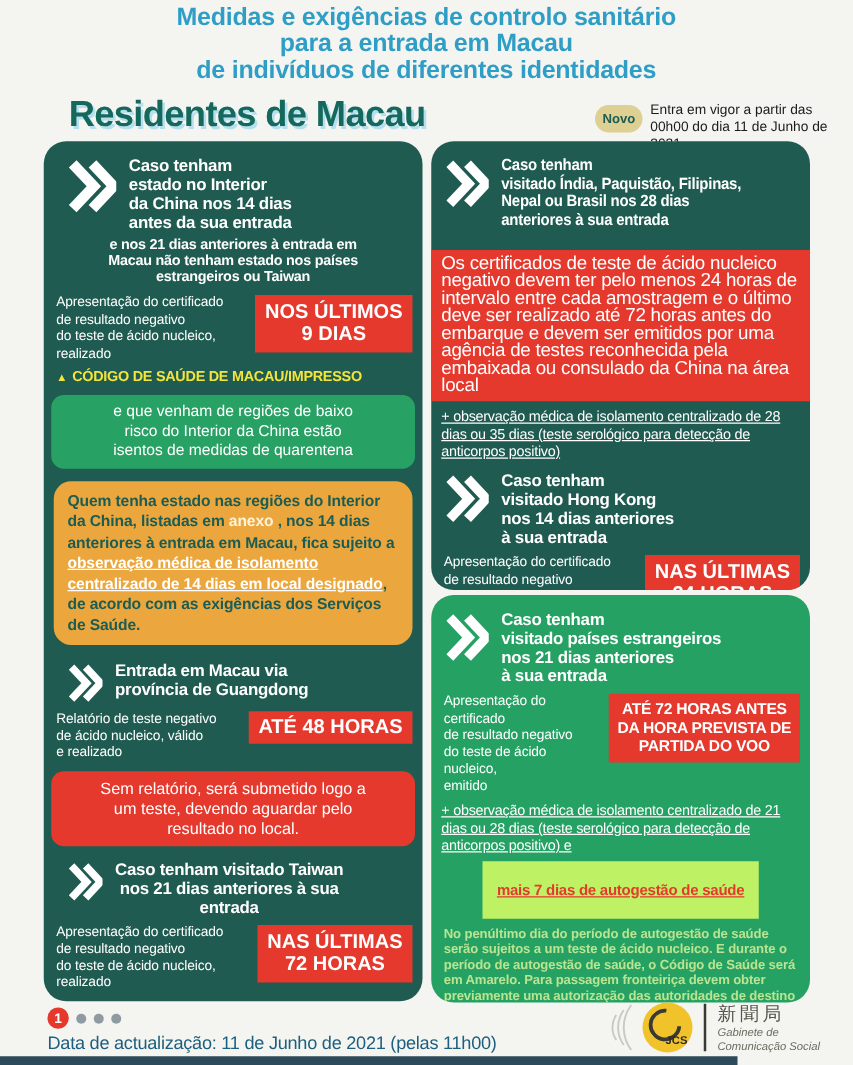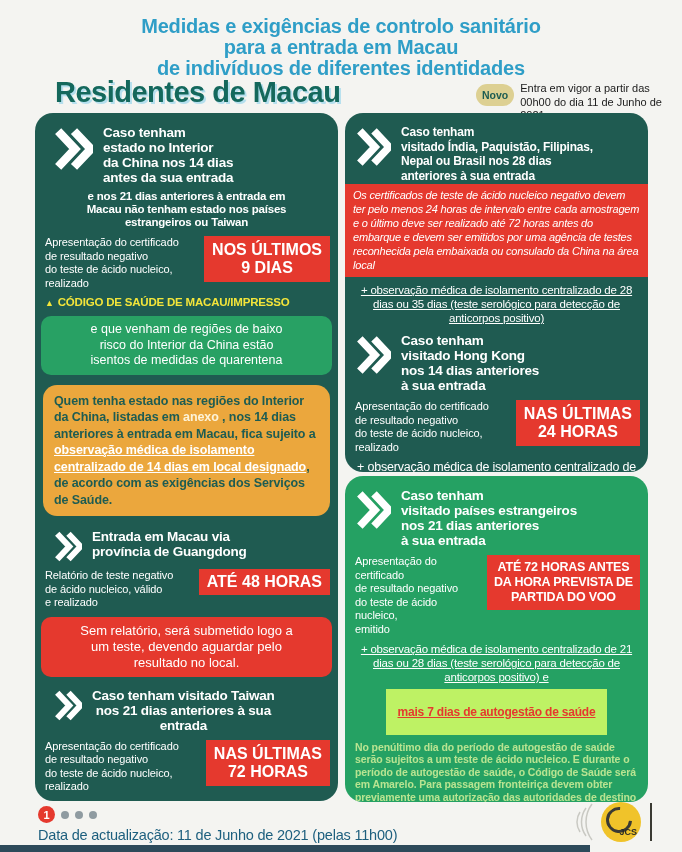--- a/index.html
+++ b/index.html
@@ -7,21 +7,21 @@
   body {
     font-family:"Liberation Sans", sans-serif;
     background:#f4f4f1;
     position:relative;
     overflow:hidden;
   }
   .page { position:absolute; inset:0; }
 
   
   .main-title {
-    position:absolute; top:16px; left:0; width:682px;
+    position:absolute; top:4px; left:0; width:682px;
     text-align:center; color:#2f9ec7; font-weight:bold;
     font-size:20px; line-height:21px; white-space:pre-line; letter-spacing:-0.2px;
   }
   .audience {
     position:absolute; top:76px; left:55px;
     color:#14685c; font-weight:bold; font-size:29px; letter-spacing:-0.5px;
     text-shadow:2px 2px 0 rgba(130,205,235,.55);
   }
   .effective { position:absolute; top:82px; left:476px; display:flex; gap:6px; align-items:flex-start; }
   .novo-pill {
@@ -69,25 +69,25 @@
     font-size:12.5px; line-height:16.5px; padding:8px 11px; font-weight:bold; letter-spacing:-0.1px;
   }
   .orange-note .wlink { color:#fdf3d8; font-weight:bold; }
   .orange-note .wunder { color:#fff; text-decoration:underline; font-weight:bold; }
 
   .red-note {
     margin:7px 6px 0; background:#e5392e; border-radius:10px; color:#fff;
     text-align:center; font-size:13px; line-height:16px; white-space:pre-line; padding:6px 4px;
   }
   .red-block {
-    margin:1px 0 0; background:#e5392e; color:#fff;
-    font-size:11px; line-height:14px; padding:4px 8px 5px; letter-spacing:-0.2px;font-style:italic;
+    margin:17px 0 0; background:#e5392e; color:#fff;
+    font-size:15px; line-height:14px; padding:4px 8px 5px; letter-spacing:-0.2px;
   }
   .obs {
-    color:#fff; text-align:center; text-decoration:underline; margin:6px 8px 0;
+    color:#fff; text-align:left; text-decoration:underline; margin:6px 8px 0;
     font-size:12.5px; line-height:15px; letter-spacing:-0.2px;
   }
   .obs-sm { font-size:11.5px; line-height:14px; }
   .selfcare-row { display:flex; justify-content:center; margin-top:5px; position:relative; }
   .selfcare {
     background:#bef264; color:#e5392e; text-decoration:underline;
     font-size:12px; font-weight:bold; padding:16px 12px; letter-spacing:-0.2px;
   }
   .final-note {
     margin:6px 6px 0; color:#b9e491; font-size:10.5px; line-height:12.4px;
@@ -301,16 +301,21 @@
     <svg class="logo-arcs" viewBox="0 0 22 40">
       <path d="M18 2 A30 30 0 0 0 18 38" fill="none" stroke="#c9c9c3" stroke-width="1.5"></path>
       <path d="M12 6 A24 24 0 0 0 12 34" fill="none" stroke="#c9c9c3" stroke-width="1.5"></path>
       <path d="M6 10 A18 18 0 0 0 6 30" fill="none" stroke="#c9c9c3" stroke-width="1.5"></path>
     </svg>
     <div class="logo-disc">
       <div class="c-arc"></div>
       <span class="mono">JCS</span>
     </div>
     <div class="logo-divider"></div>
+    <div class="logo-text">
+      <div class="cn">新聞局</div>
+      <div class="pt">Gabinete de</div>
+      <div class="pt">Comunicação Social</div>
+    </div>
   </div>
 
   <div class="bottom-bar"></div>
 </div>
 
 </body></html>

